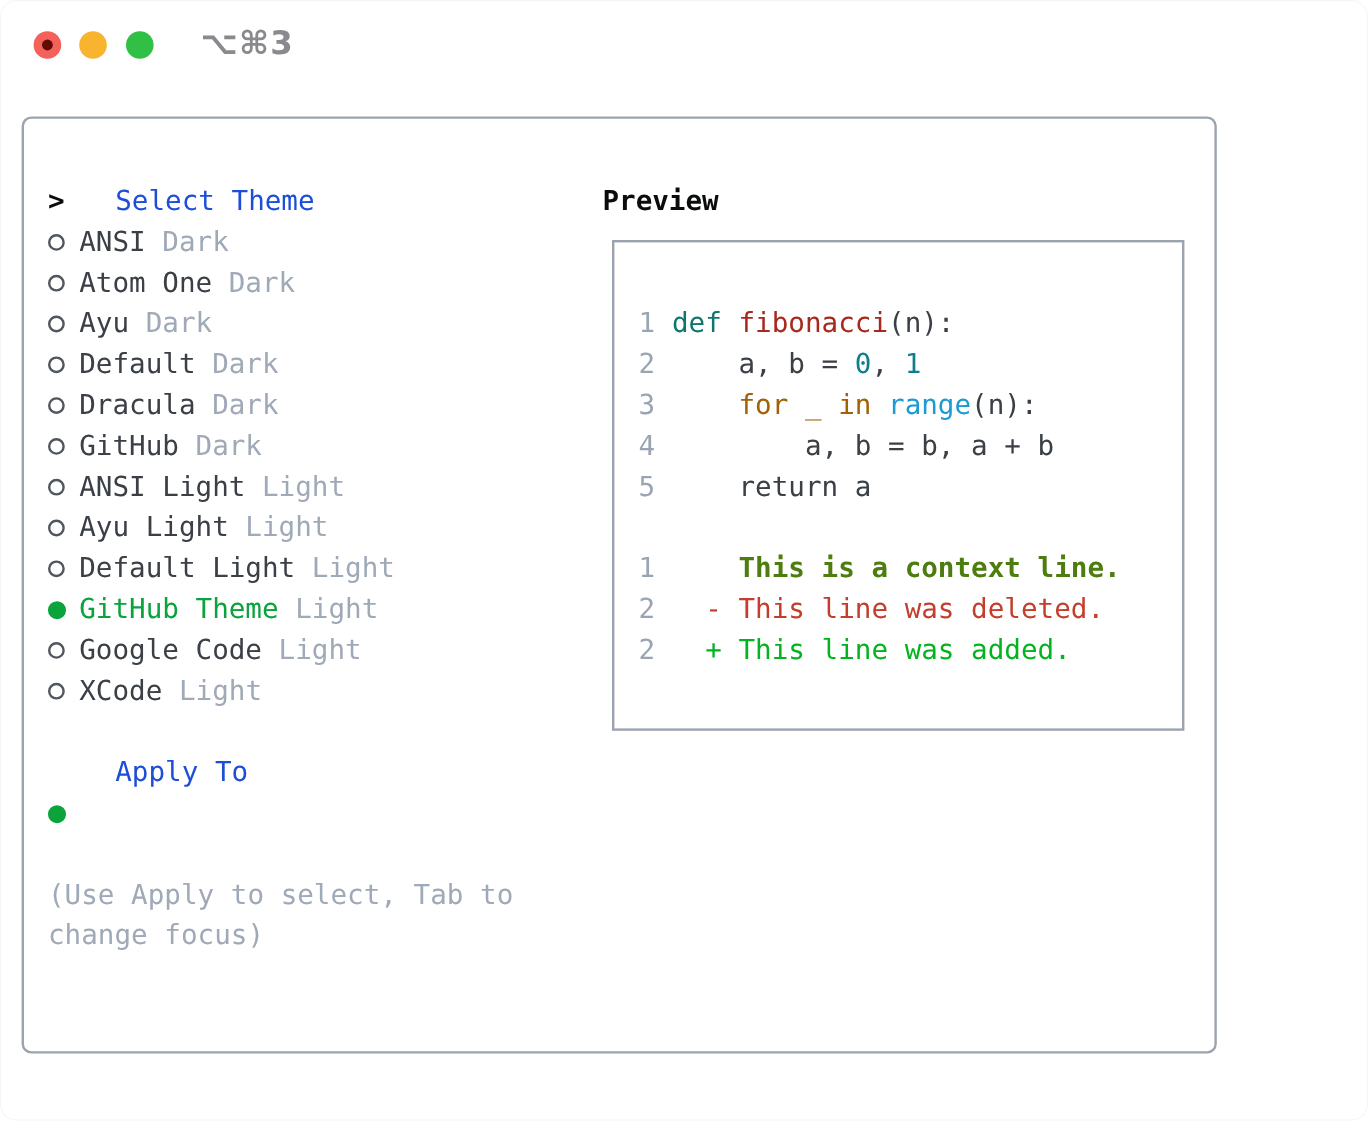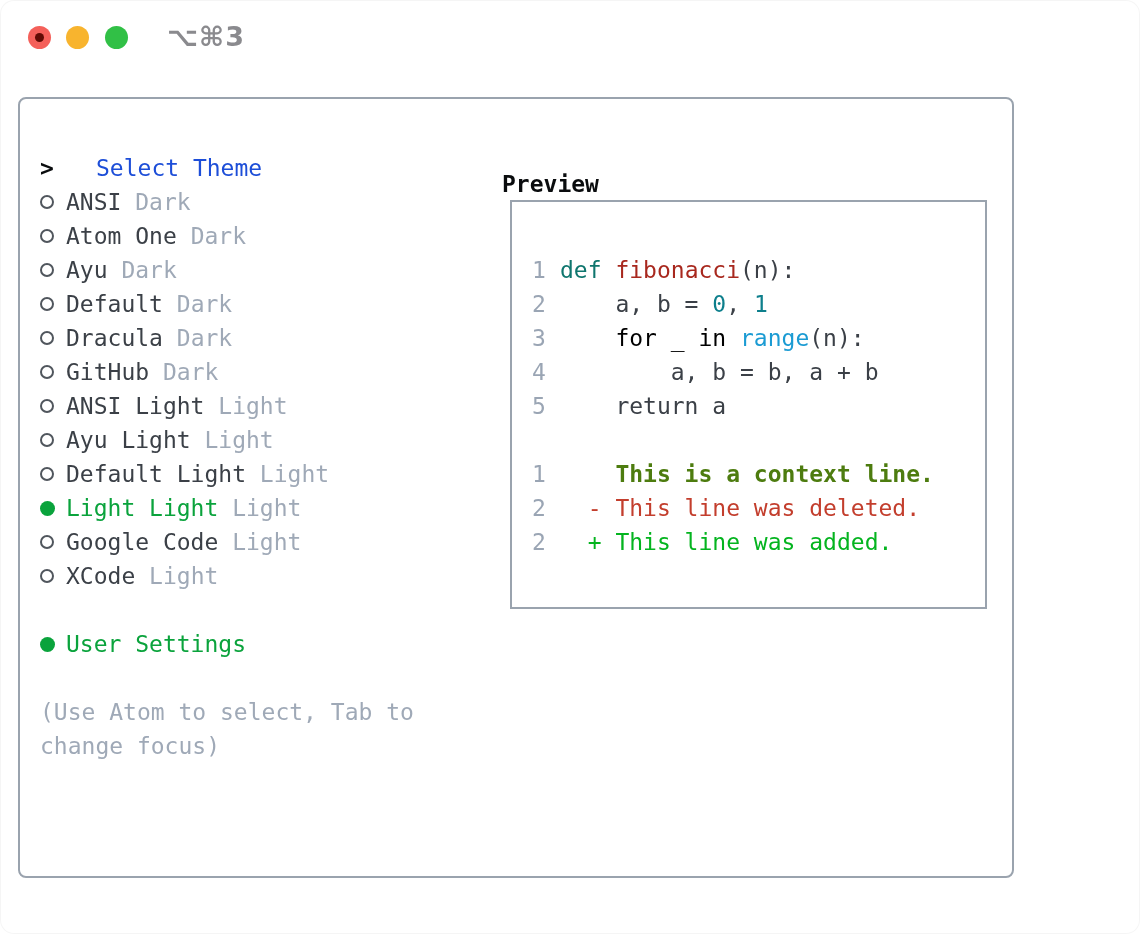--- a/index.html
+++ b/index.html
@@ -46,21 +46,21 @@
     width:14px;height:14px;box-sizing:border-box;
     border:2px solid #50565d;border-radius:50%;
   }
   .circle.filled{border:none;background:var(--sel-green);width:15px;height:15px;}
   .suffix{color:var(--muted);margin-left:1ch;}
   .green-text{color:var(--sel-green);}
   .spacer{height:34px;}
   .hint-line{color:var(--muted);}
   
   .preview-title{
-    position:absolute;left:482px;top:68px;height:34px;line-height:34px;
+    position:absolute;left:482px;top:52px;height:34px;line-height:34px;
     font-size:23px;font-weight:700;color:#0a0c0e;
   }
   .preview-box{
     position:absolute;left:490px;top:101px;width:477px;height:409px;
     box-sizing:border-box;border:2px solid var(--panel-border);
     padding:51px 0 0 20px;background:#ffffff;
   }
   .pline{height:34px;display:flex;align-items:center;font-size:23px;white-space:pre;}
   .ln{width:28px;flex:0 0 28px;color:var(--line-number);}
 </style>
@@ -134,71 +134,74 @@
   </div>
 
   <div class="row">
     <span class="marker"><span class="circle"></span></span>
     <span class="label">Default Light</span>
     <span class="suffix">Light</span>
   </div>
 
   <div class="row">
     <span class="marker"><span class="circle filled"></span></span>
-    <span class="label green-text">Light Light</span>
+    <span class="label green-text">GitHub Theme</span>
     <span class="suffix">Light</span>
   </div>
 
   <div class="row">
     <span class="marker"><span class="circle"></span></span>
     <span class="label">Google Code</span>
     <span class="suffix">Light</span>
   </div>
 
   <div class="row">
     <span class="marker"><span class="circle"></span></span>
     <span class="label">XCode</span>
     <span class="suffix">Light</span>
   </div>
 </div>
 
       <div class="spacer"></div>
 
+      <div class="row">
+        <span class="marker"></span>
+        <span class="heading">Apply To</span>
+      </div>
 
       <div id="apply-options">
   <div class="row">
     <span class="marker"><span class="circle filled"></span></span>
-    <span class="label green-text">User Settings</span>
   </div>
 
 </div>
 
       <div class="spacer"></div>
 
-      <div class="row hint-line">(Use Atom to select, Tab to</div>
+      <div class="row hint-line">(Use Apply to select, Tab to</div>
       <div class="row hint-line">change focus)</div>
     </div>
 
     <div class="preview-title">Preview</div>
 
     <div class="preview-box">
       <div id="preview-lines">
   <div class="pline">
     <span class="ln">1</span>
     <span class="code"><span style="color: #0f766e;">def </span><span style="color: rgb(168, 40, 30);">fibonacci</span><span style="color: rgb(59, 64, 71);">(n):</span></span>
   </div>
 
   <div class="pline">
     <span class="ln">2</span>
     <span class="code"><span style="color: rgb(59, 64, 71);">    a, b = </span><span style="color: rgb(13, 127, 140);">0</span><span style="color: rgb(59, 64, 71);">, </span><span style="color: rgb(13, 127, 140);">1</span></span>
   </div>
 
   <div class="pline">
     <span class="ln">3</span>
-    <span class="code"><span style="color: #000000;">    for _ in </span><span style="color: rgb(27, 155, 211); text-align: center;">range</span><span style="color: rgb(59, 64, 71);">(n):</span></span>
+    <span class="code"><span style="color: #a16207;">    for _ in </span><span style="color: rgb(27, 155, 211); text-align: center;">range</span><span style="color: rgb(59, 64, 71);">(n):</span></span>
   </div>
 
   <div class="pline">
     <span class="ln">4</span>
     <span class="code"><span style="color: rgb(59, 64, 71); text-align: right;">        a, b = b, a + b</span></span>
   </div>
 
   <div class="pline">
     <span class="ln">5</span>
     <span class="code"><span style="color: rgb(59, 64, 71);">    return a</span></span>

